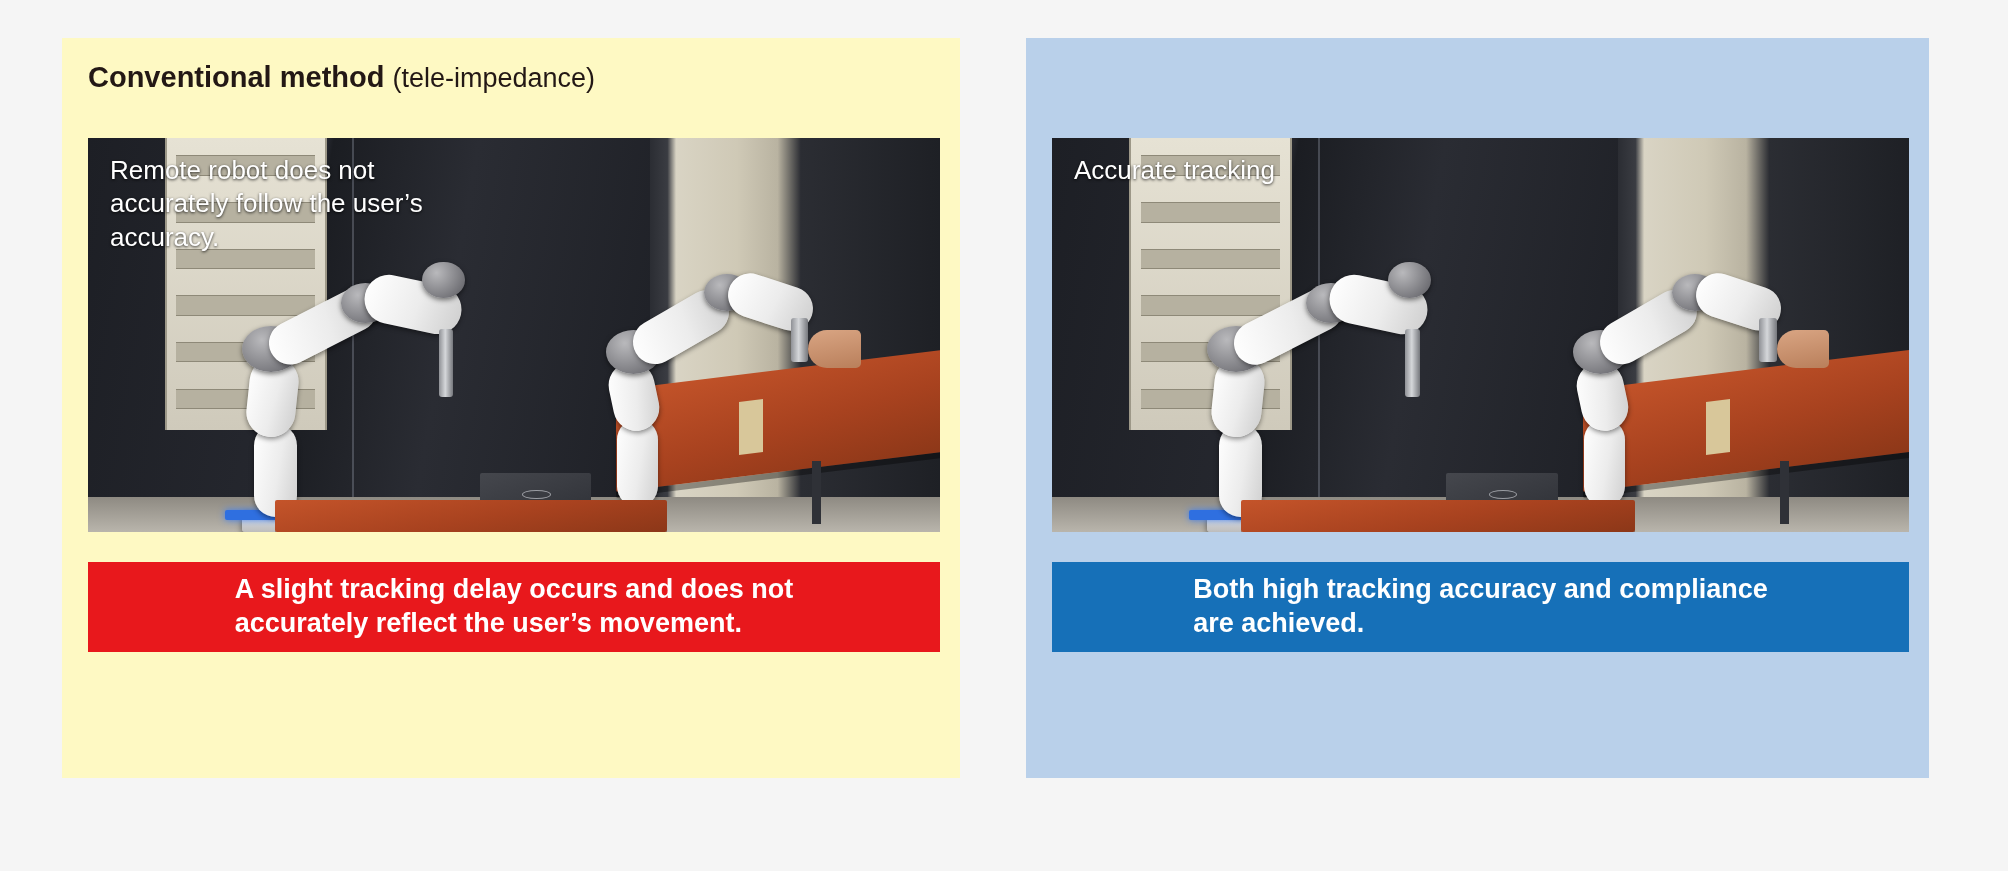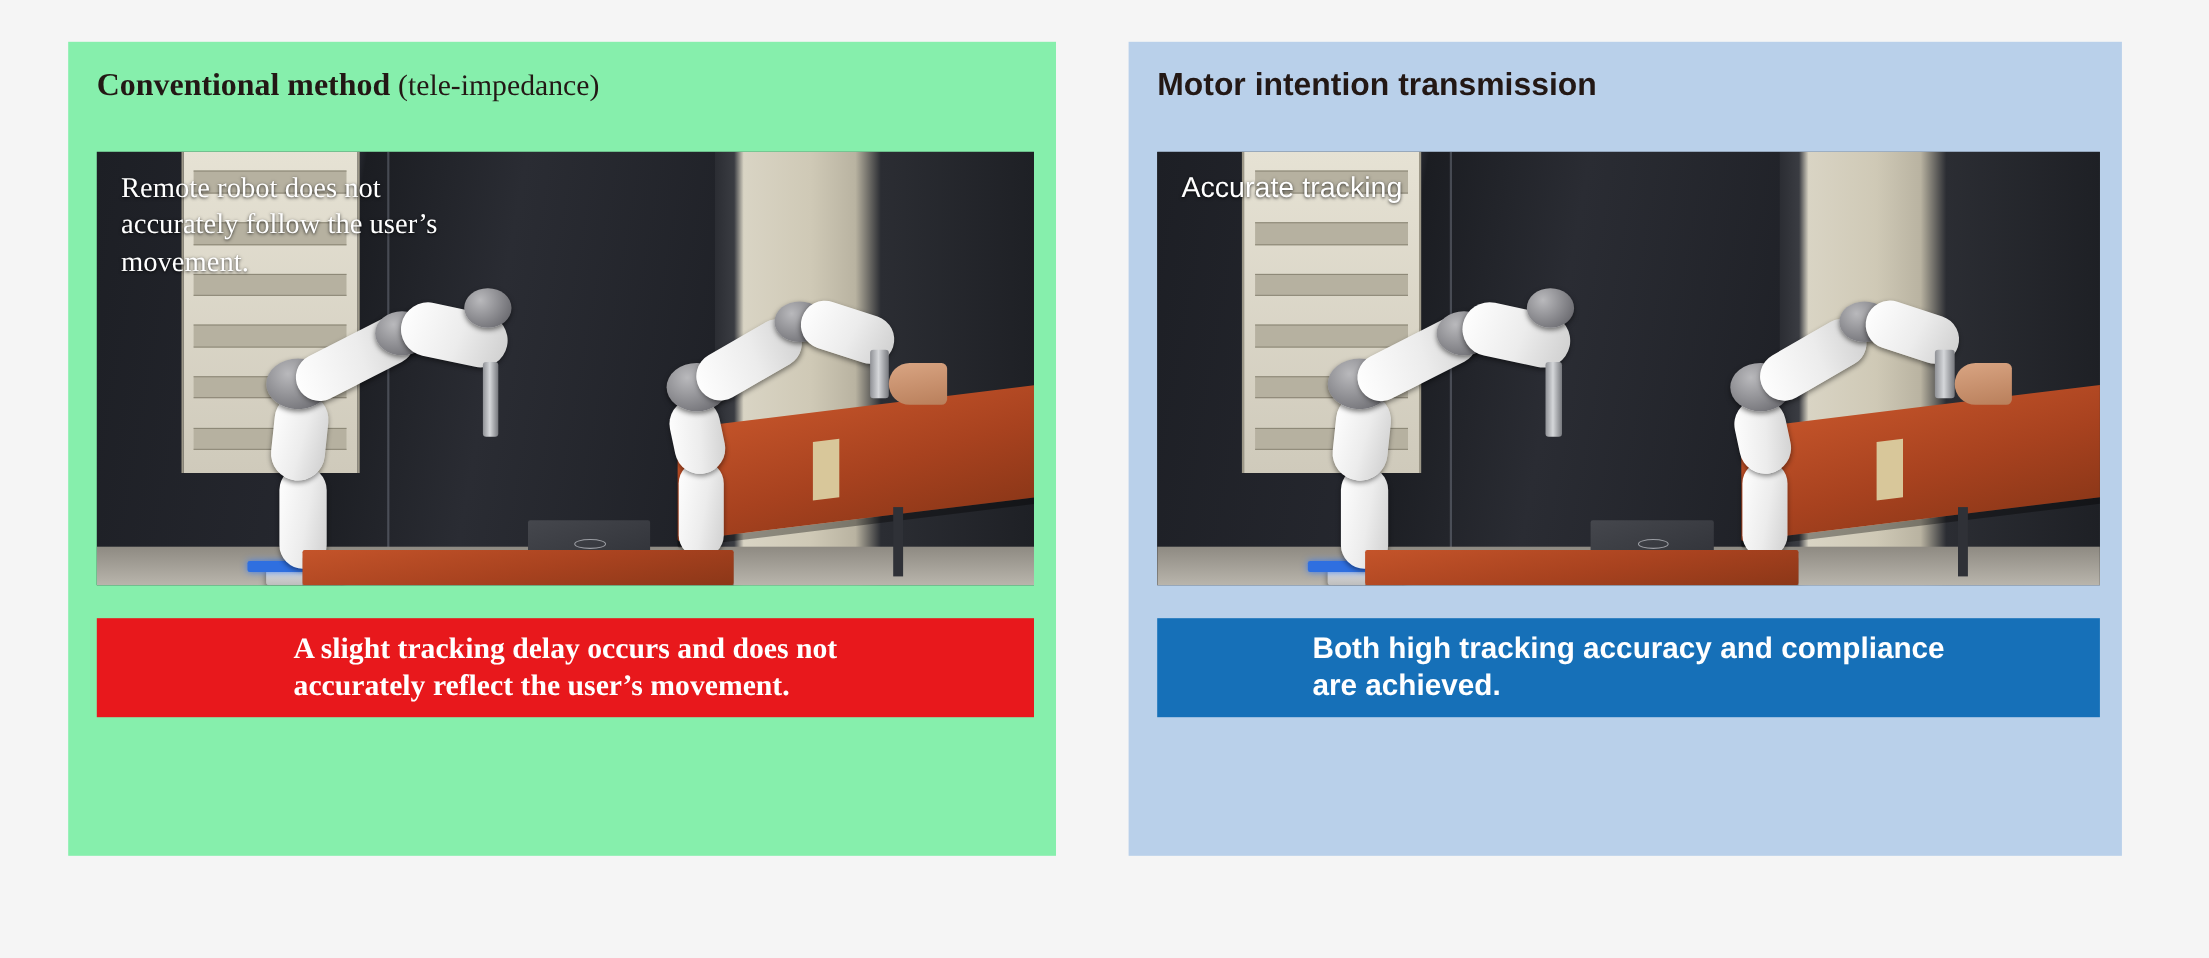--- a/index.html
+++ b/index.html
@@ -5,21 +5,21 @@
   * { box-sizing: border-box; margin: 0; padding: 0; }
   html, body {
     width: 2008px; height: 871px;
     background: #f5f5f5;
     font-family: "Liberation Sans", sans-serif;
     overflow: hidden;
   }
   #root { position: relative; width: 2008px; height: 871px; }
 
   .panel { position: absolute; top: 38px; height: 740px; }
-  .panel.left  { left: 62px;   width: 898px; background: #86efac; font-family: Liberation Serif, serif; }
+  .panel.left  { left: 62px;   width: 898px; background: #fef9c3; }
   .panel.right { left: 1026px; width: 903px; background: #b9d0ea; }
 
   .panel-header {
     position: absolute; top: 24px; left: 26px; right: 14px;
     font-size: 29px; line-height: 1.1; white-space: nowrap;
     color: #231815; font-weight: bold;
   }
   .panel-header .sub { font-weight: normal; font-size: 27px; }
 
   .photo {
@@ -181,33 +181,29 @@
           <div class="tool" style="left:78%;bottom:54%;width:6%;height:14%"></div>
           <div class="hand" style="left:84%;bottom:52%;width:18%;height:12%"></div>
         </div>
 
         <div class="box" style="left:46%;bottom:2%;width:13%;height:13%"></div>
         <div class="table front"></div>
       </div>
 
       <div class="overlay-text">Remote robot does not
 accurately follow the user’s
-movement.</div>
+accuracy.</div>
     </div>
 
     <div class="banner red">A slight tracking delay occurs and does not
 accurately reflect the user’s movement.</div>
   </div>
 
   <div class="panel right">
 
-    <div class="panel-header">
-      <span>Motor intention transmission</span>
-      <span class="sub"></span>
-    </div>
 
     <div class="photo">
       <div class="scene">
         <div class="curtain"></div>
         <div class="wall-right"></div>
         <div class="rack">
           <i style="top:6%"></i>
             <i style="top:22%"></i>
             <i style="top:38%"></i>
           <i style="top:54%"></i>

